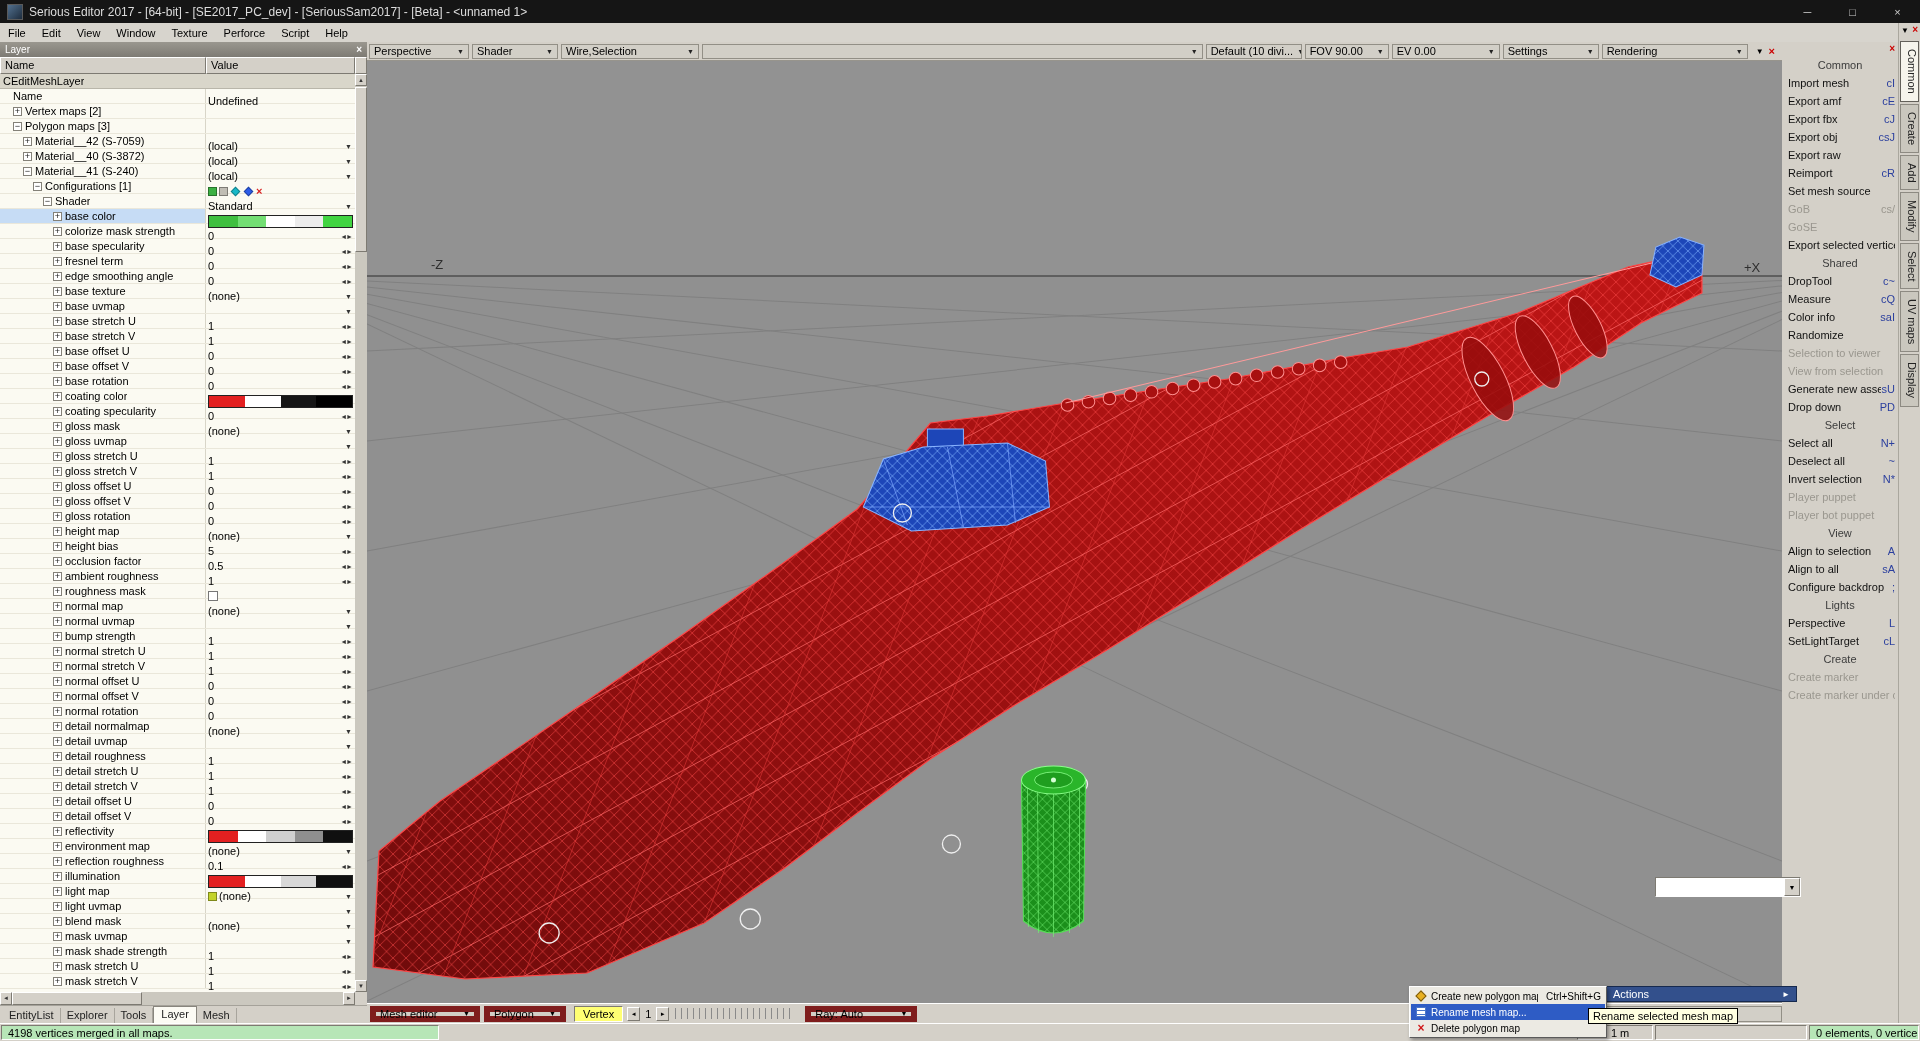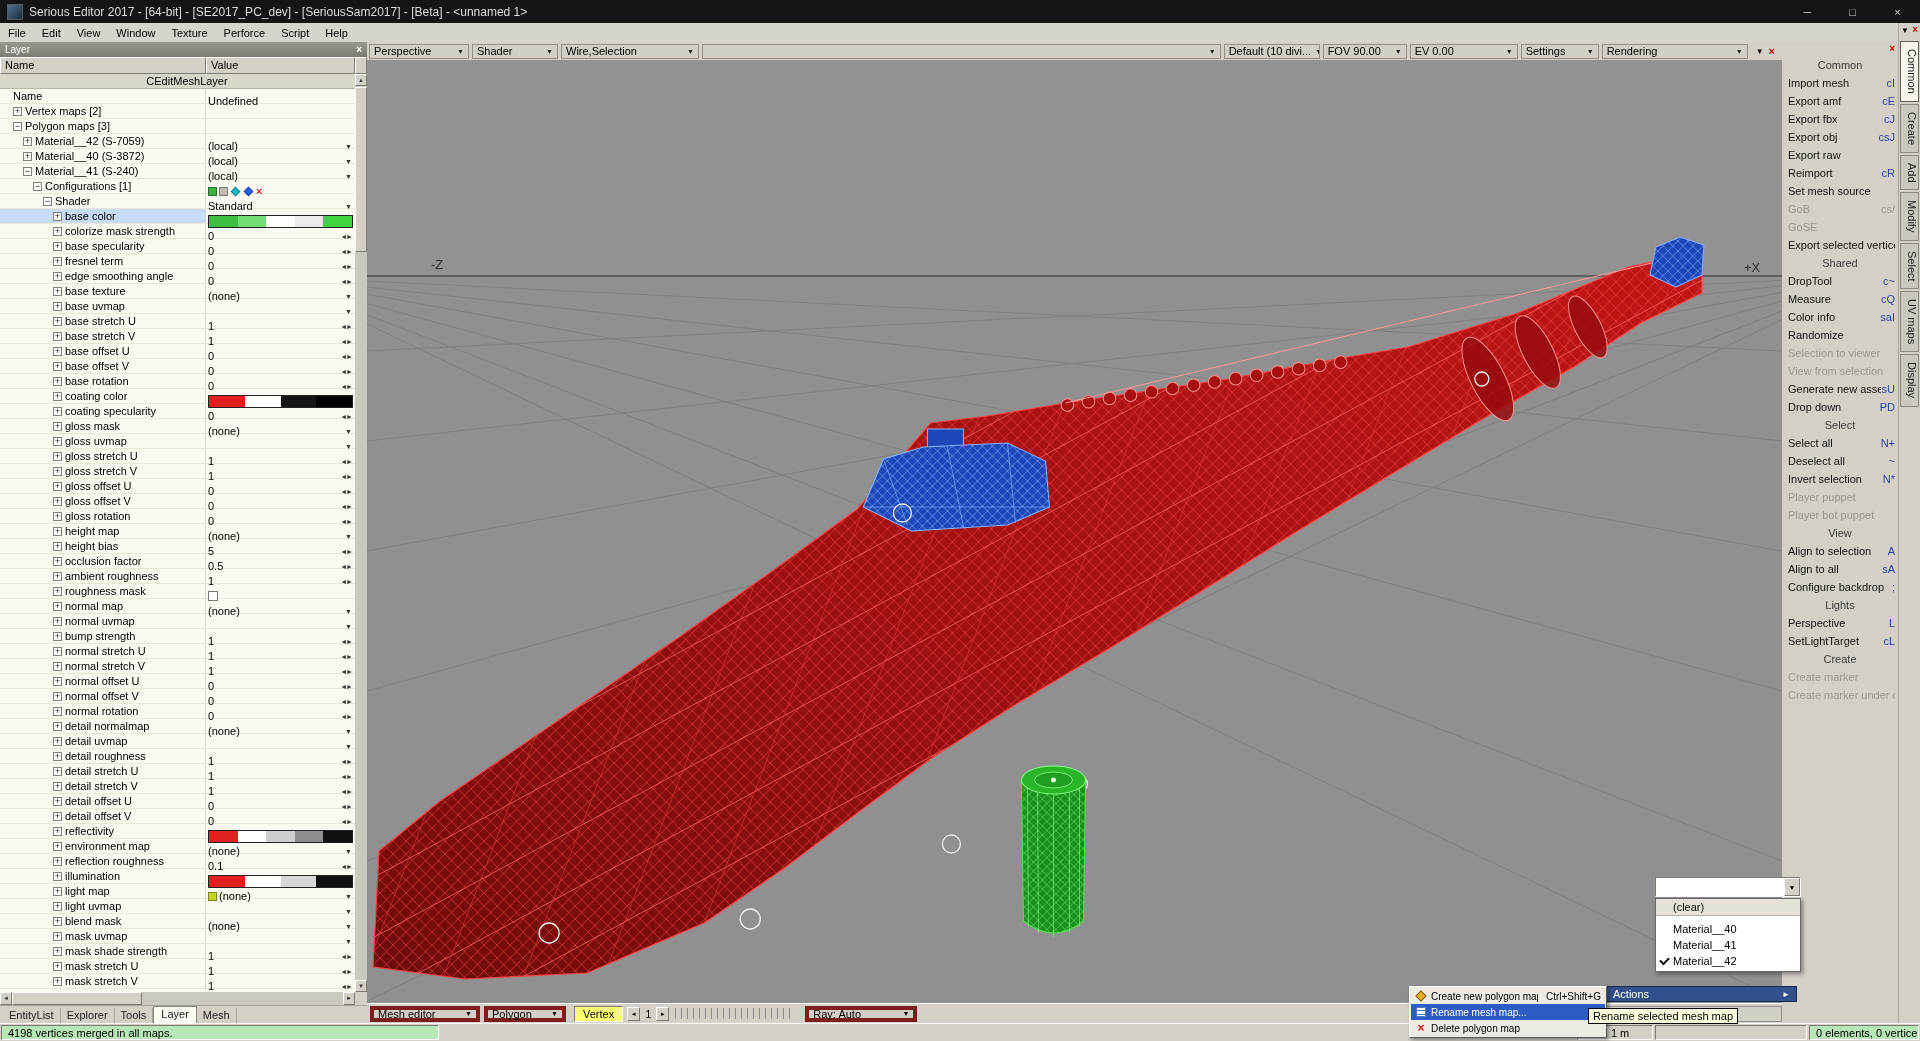--- a/index.html
+++ b/index.html
@@ -66,29 +66,29 @@
   .ltab{padding:1px 6px 2px;color:#222;border-right:1px solid #a8a59d;}
   .ltab.active{background:#fcfbf4;border:1px solid #88857d;border-bottom:none;padding:1px 7px 3px;}
   
   .viewport{position:absolute;top:42px;left:367px;width:1415px;bottom:18px;}
   .vp-toolbar{position:absolute;top:0;left:0;right:0;height:19px;background:#d4d0c8;display:flex;
               align-items:center;padding:0 2px;border-bottom:1px solid #97948c;box-sizing:border-box;}
   .vp-combo{height:15px;border:1px solid #928f86;background:#d2cfc7;display:flex;align-items:center;
             padding:0 4px;margin-right:3px;white-space:nowrap;overflow:hidden;box-sizing:border-box;}
   .vp-combo .ca{margin-left:auto;padding-left:4px;font-size:7px;color:#222;}
   .w-view{width:100px}.w-shade{width:86px}.w-wire{width:138px}.w-free{flex:1}
-  .w-grid{width:96px}.w-fov{width:84px}.w-ev{width:108px}.w-set{width:78px}.w-rend{width:146px}
+  .w-grid{width:96px}.w-fov{width:84px}.w-ev{width:108px}.w-set{width:96px}.w-rend{width:146px}
   .vp-tb-end{display:flex;align-items:center;gap:5px;padding:0 5px;}
   .tb-arrow{font-size:8px;}
   .tb-close{color:#c00;font-weight:bold;}
   .vp-canvas{position:absolute;top:19px;left:0;right:0;bottom:20px;background:#909090;overflow:hidden;}
   .vp-canvas svg{display:block;width:100%;height:100%;}
   .vp-bottom{position:absolute;left:0;right:0;bottom:0;height:20px;background:#d4d0c8;border-top:1px solid #fff;
              display:flex;align-items:center;padding:0 3px;box-sizing:border-box;}
-  .vb-combo{height:16px;border:4px solid #7f1d1d;background:#d2cfc7;display:flex;align-items:center;
+  .vb-combo{height:16px;border:6px solid #7f1d1d;background:#d2cfc7;display:flex;align-items:center;
             padding:0 4px;margin-right:4px;box-sizing:border-box;}
   .vb-combo .ca{margin-left:auto;padding-left:4px;font-size:7px;}
   .w-editor{width:110px}.w-mode{width:82px}.w-ray{width:112px;margin-left:6px}
   .vertex-btn{height:16px;background:#ffff73;border:1px solid;border-color:#7d7a72 #fff #fff #7d7a72;
               padding:0 8px;display:flex;align-items:center;margin:0 4px;box-sizing:border-box;}
   .spin-btn{width:13px;height:14px;background:#d4d0c8;border:1px solid;border-color:#fff #7d7a72 #7d7a72 #fff;
             font-size:6px;display:flex;align-items:center;justify-content:center;box-sizing:border-box;}
   .idx{padding:0 5px;}
   .ticks{width:118px;height:11px;margin:0 6px;
          background:repeating-linear-gradient(90deg,#8a8a8a 0 1px,transparent 1px 6px);}
@@ -187,21 +187,21 @@
       <span>Layer</span>
       <span class="panel-close">×</span>
     </div>
     <div class="col-heads">
       <div class="col-head name">Name</div>
       <div class="col-head value">Value</div>
       <div class="col-head corner"></div>
     </div>
     <div class="tree" id="tree">
         <div class="trow hdr">
-          <div class="tname" style="padding-left: 19px; justify-content: center;">
+          <div class="tname" style="padding-left: 3px;">
             <span class="tlabel">CEditMeshLayer</span>
           </div>
         </div>
         <div class="trow">
           <div class="tname" style="padding-left: 13px;">
             <span class="tlabel">Name</span>
           </div>
           <div class="tval">
             <span class="tvtext">Undefined</span>
           </div>
@@ -1170,26 +1170,20 @@
     <div class="sb-cell grid">Grid: 1 m</div>
     <div class="sb-cell empty"></div>
     <div class="sb-cell sb-green counts">0 elements, 0 vertices</div>
   </div>
 
   <div class="mat-popup">
     <div class="mat-combo">
       <span class="mat-edit"></span>
       <span class="mat-drop">▼</span>
     </div>
-    <div class="mat-list" id="matList">
-        <div class="mat-item first"><span>(clear)</span></div>
-        <div class="mat-item"><span>Material__40</span></div>
-        <div class="mat-item"><span>Material__41</span></div>
-        <div class="mat-item"><span class="mat-check"></span><span>Material__42</span></div>
-      </div>
   </div>
 
   <div class="ctx-menu" id="ctxMenu">
       <div class="cm-item">
         <span class="cm-icon">
           <span class="icon-new"></span>
         </span>
         <span class="cm-label">Create new polygon map...</span>
         <span class="cm-short">Ctrl+Shift+G</span>
       </div>

